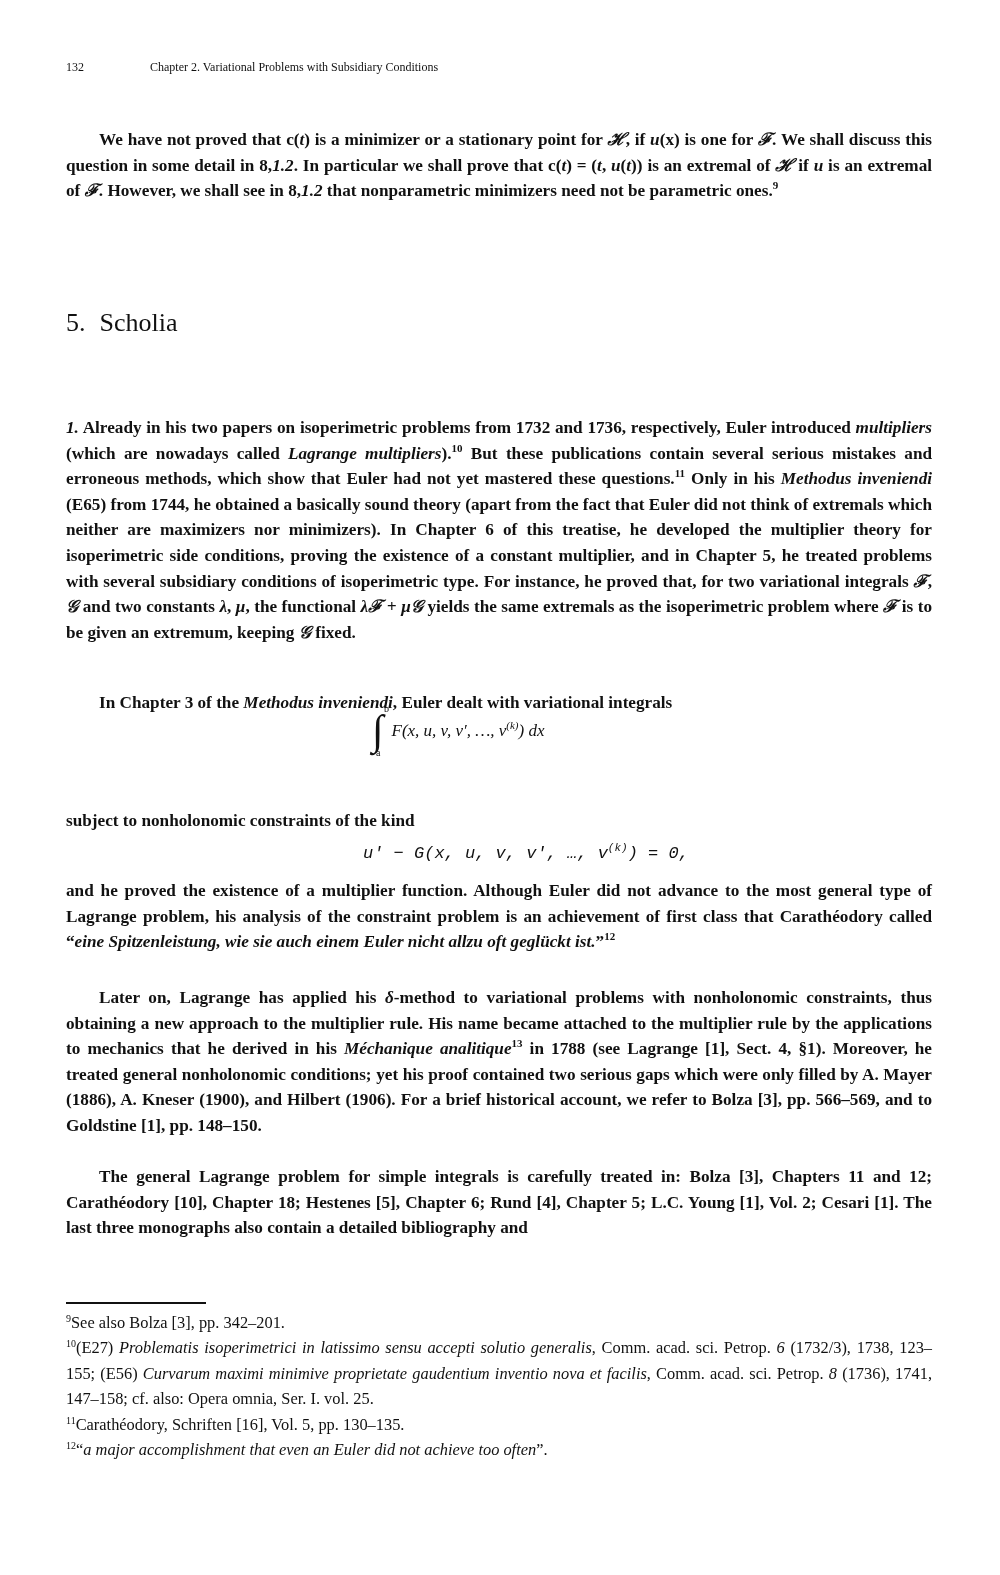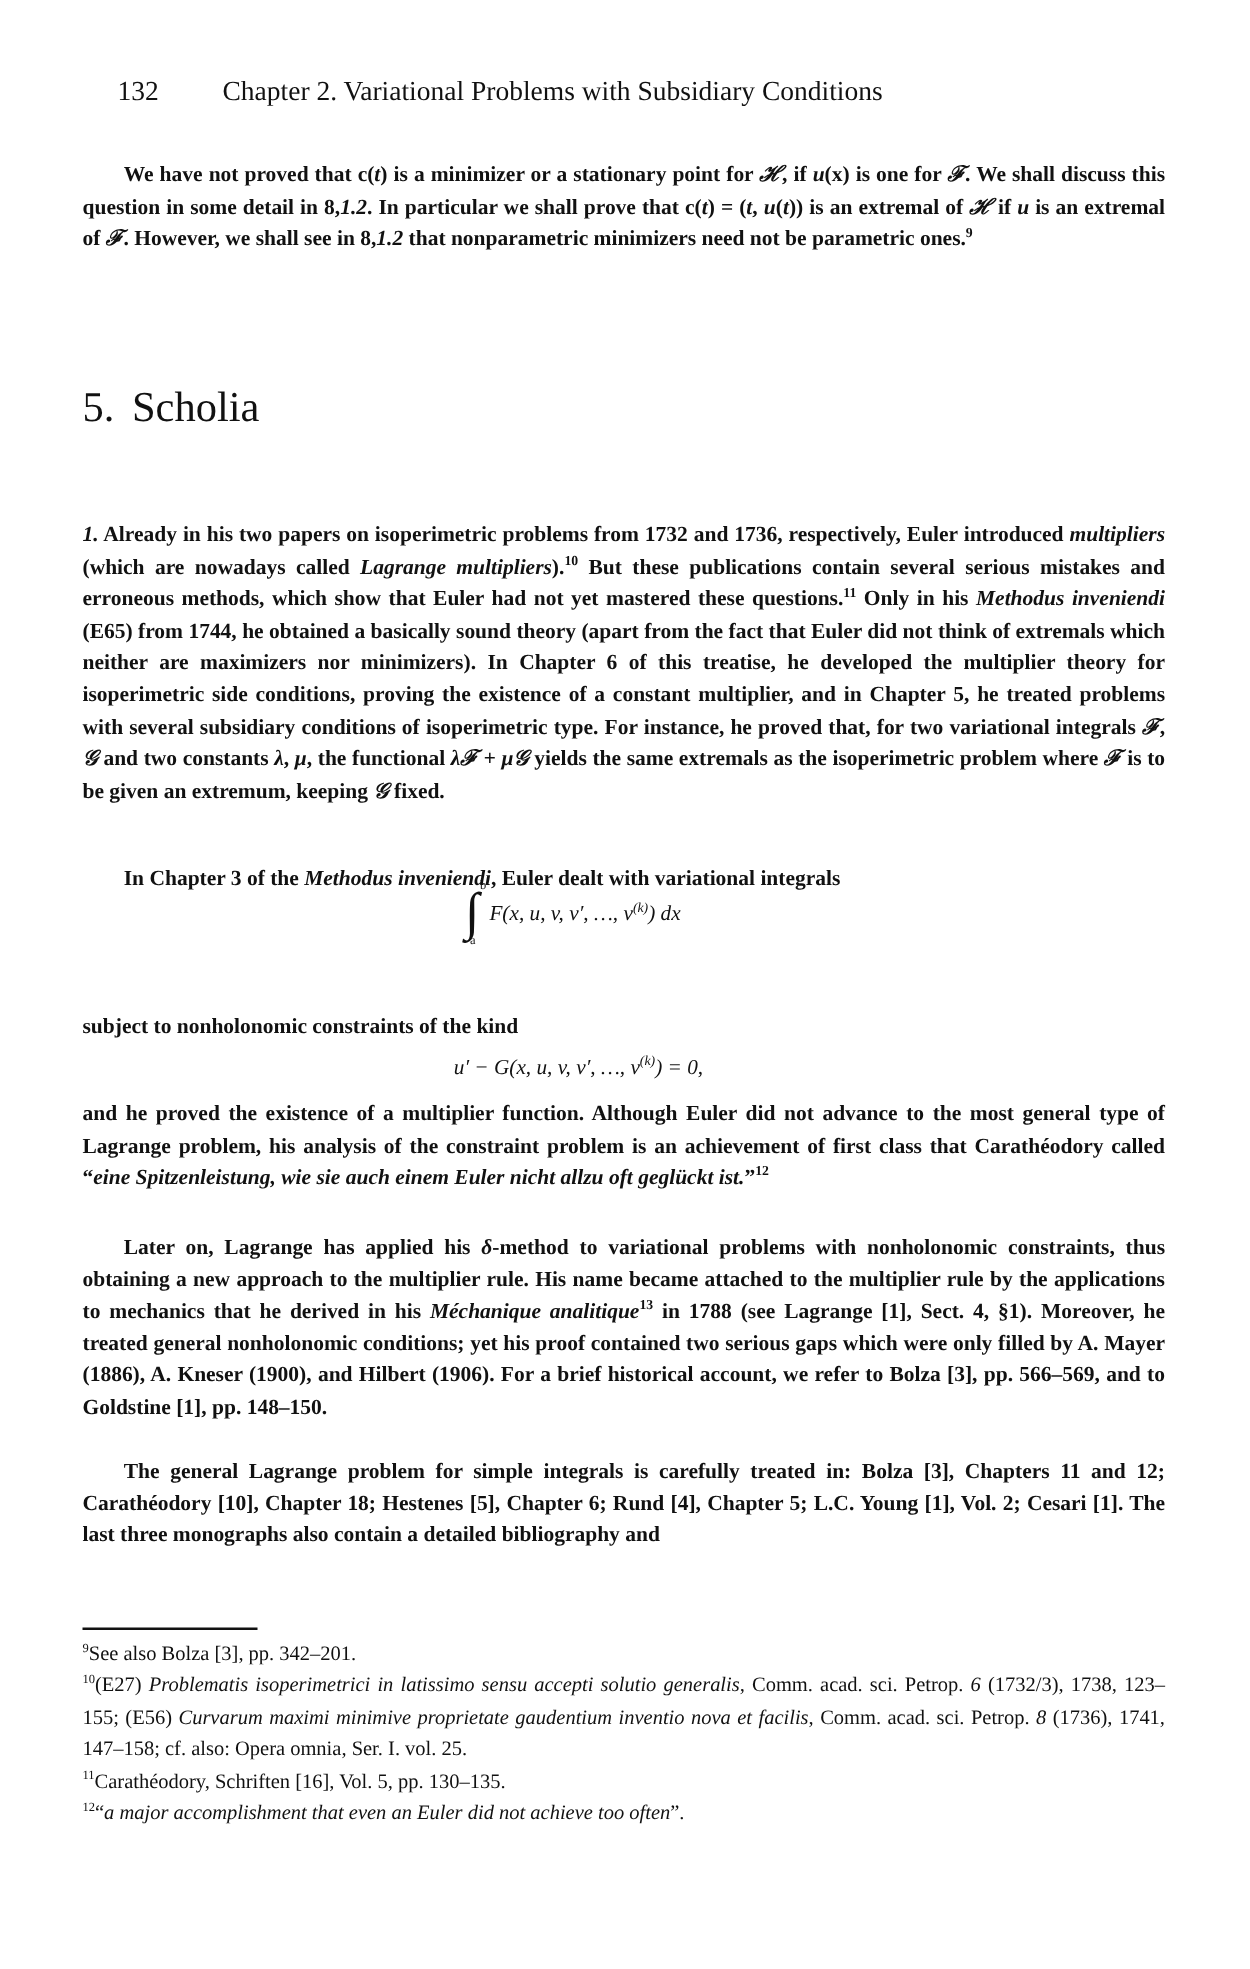--- a/index.html
+++ b/index.html
@@ -3,30 +3,30 @@
 <meta charset="utf-8">
 <style>
   html, body { margin: 0; padding: 0; background: #ffffff; }
   body {
     width: 1000px; height: 1575px; position: relative; overflow: hidden;
     font-family: "Liberation Serif", "DejaVu Serif", serif;
     color: #111111;
   }
   .page { position: absolute; left: 66px; top: 0; width: 866px; }
   .running-head {
-    position: absolute; top: 60px; left: 0; font-size: 22px; white-space: nowrap; margin-left: 28px;
+    position: absolute; top: 60px; left: 0; font-size: 12px; white-space: nowrap;
   }
   .running-head .pg { display: inline-block; width: 84px; }
   .para {
     position: absolute; left: 0; width: 866px; font-size: 17.2px; line-height: 25.6px;
     text-align: justify; margin: 0; font-weight: bold;
   }
   .indent { text-indent: 33px; }
   .section-title {
-    position: absolute; top: 308px; left: 0; font-size: 34px; margin: 0; font-weight: normal;
+    position: absolute; top: 308px; left: 0; font-size: 26px; margin: 0; font-weight: normal;
   }
   .section-title .num { margin-right: 14px; }
   i, .it { font-style: italic; }
   sup { font-size: 11px; vertical-align: super; line-height: 0; }
   .math-block {
     position: absolute; font-size: 17px; font-style: italic; white-space: nowrap;
   }
   .integral { font-style: normal; font-size: 42px; vertical-align: middle; position: relative; top: -2px; margin-right: 8px; }
   .lim-b { position: absolute; left: 12px; top: -4px; font-size: 10px; }
   .lim-a { position: absolute; left: 4px; top: 40px; font-size: 10px; }
@@ -51,21 +51,21 @@
   <p class="para" style="top:415px;"><i>1.</i><span> Already in his two papers on isoperimetric problems from 1732 and 1736, respectively, Euler introduced </span><i>multipliers</i><span> (which are nowadays called </span><i>Lagrange multipliers</i><span>).</span><sup>10</sup><span> But these publications contain several serious mistakes and erroneous methods, which show that Euler had not yet mastered these questions.</span><sup>11</sup><span> Only in his </span><i>Methodus inveniendi</i><span> (E65) from 1744, he obtained a basically sound theory (apart from the fact that Euler did not think of extremals which neither are maximizers nor minimizers). In Chapter 6 of this treatise, he developed the multiplier theory for isoperimetric side conditions, proving the existence of a constant multiplier, and in Chapter 5, he treated problems with several subsidiary conditions of isoperimetric type. For instance, he proved that, for two variational integrals </span><i>ℱ</i><span>, </span><i>𝒢</i><span> and two constants </span><i>λ</i><span>, </span><i>μ</i><span>, the functional </span><i>λℱ + μ𝒢</i><span> yields the same extremals as the isoperimetric problem where </span><i>ℱ</i><span> is to be given an extremum, keeping </span><i>𝒢</i><span> fixed.</span></p>
 
   <p class="para indent" style="top:690px;"><span>In Chapter 3 of the </span><i>Methodus inveniendi</i><span>, Euler dealt with variational integrals</span></p>
 
   <div class="math-block" style="left:306px; top:708px;">
     <span class="integral"><span>∫</span><span class="lim-b">b</span><span class="lim-a">a</span></span><span>F(x, u, v, v′, …, v</span><sup>(k)</sup><span>) dx</span>
   </div>
 
   <p class="para" style="top:808px;">subject to nonholonomic constraints of the kind</p>
 
-  <div class="math-block" style="left:297px; top:844px;">
+  <div class="math-block" style="left:297px; top:844px;font-family:Liberation Mono, monospace;">
     <span>u′ − G(x, u, v, v′, …, v</span><sup>(k)</sup><span>) = 0,</span>
   </div>
 
   <p class="para" style="top:878px;"><span>and he proved the existence of a multiplier function. Although Euler did not advance to the most general type of Lagrange problem, his analysis of the constraint problem is an achievement of first class that Carathéodory called “</span><i>eine Spitzenleistung, wie sie auch einem Euler nicht allzu oft geglückt ist.</i><span>”</span><sup>12</sup></p>
 
   <p class="para indent" style="top:985px;"><span>Later on, Lagrange has applied his </span><i>δ</i><span>-method to variational problems with nonholonomic constraints, thus obtaining a new approach to the multiplier rule. His name became attached to the multiplier rule by the applications to mechanics that he derived in his </span><i>Méchanique analitique</i><sup>13</sup><span> in 1788 (see Lagrange [1], Sect. 4, §1). Moreover, he treated general nonholonomic conditions; yet his proof contained two serious gaps which were only filled by A. Mayer (1886), A. Kneser (1900), and Hilbert (1906). For a brief historical account, we refer to Bolza [3], pp. 566–569, and to Goldstine [1], pp. 148–150.</span></p>
 
   <p class="para indent" style="top:1164px;">The general Lagrange problem for simple integrals is carefully treated in: Bolza [3], Chapters 11 and 12; Carathéodory [10], Chapter 18; Hestenes [5], Chapter 6; Rund [4], Chapter 5; L.C. Young [1], Vol. 2; Cesari [1]. The last three monographs also contain a detailed bibliography and</p>
 
   <div class="rule"></div>

